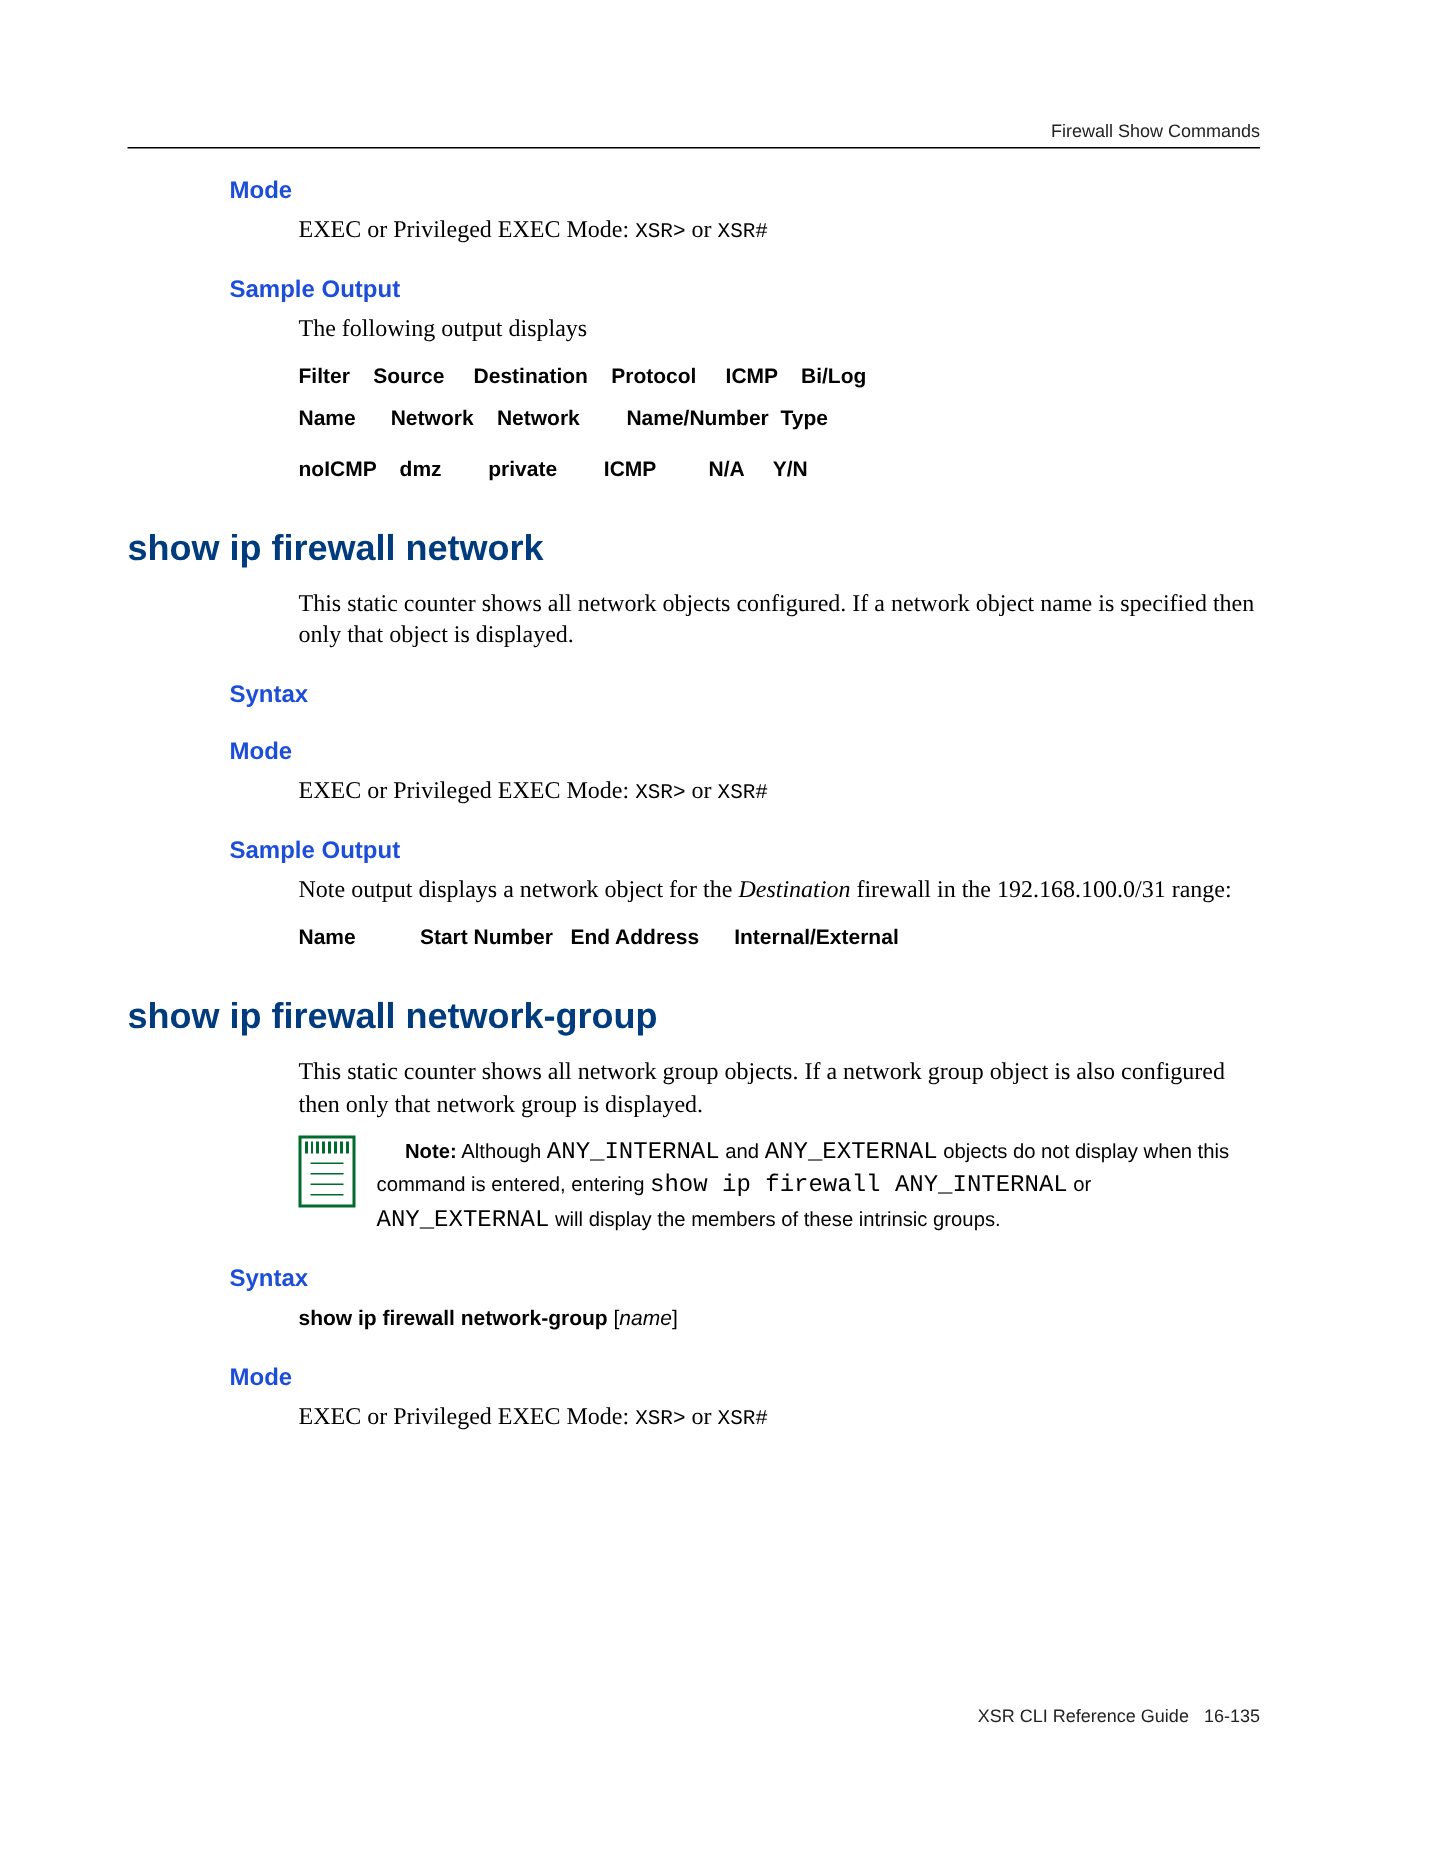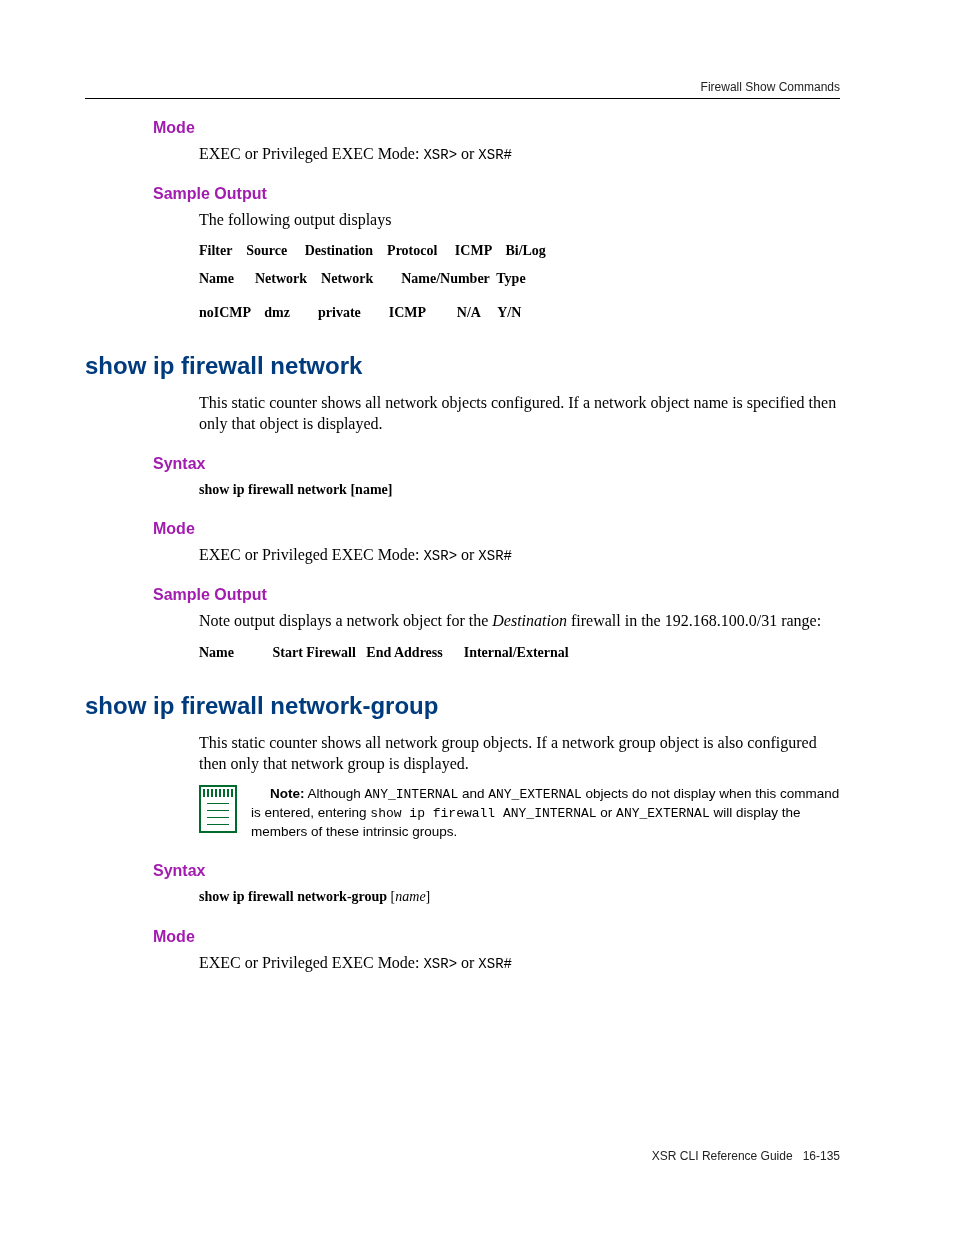--- a/index.html
+++ b/index.html
@@ -22,21 +22,21 @@
     font-size: 12px;
     color: #222;
     padding-bottom: 4px;
     border-bottom: 1px solid #000;
     margin-left: 0;
     margin-bottom: 12px;
   }
   .h2-blue {
     font-family: Helvetica, Arial, sans-serif;
     font-weight: bold;
-    color: #a21caf;
+    color: #1d4ed8;
     font-size: 16px;
     margin: 20px 0 6px 68px;
   }
   .h1-blue {
     font-family: Helvetica, Arial, sans-serif;
     font-weight: bold;
     color: #003b7d;
     font-size: 24px;
     margin: 28px 0 12px 0;
   }
@@ -45,21 +45,21 @@
     margin: 2px 0 10px 114px;
     line-height: 1.35;
     font-family: "Book Antiqua", Palatino, "Times New Roman", serif;
   }
   .mono, .mono-inline {
     font-family: "Courier New", Courier, monospace;
     font-weight: normal;
     font-size: 14px;
   }
   .mono-block {
-    font-family: Liberation Serif, serif;
+    font-family: Liberation Sans, sans-serif;
     font-weight: bold;
     font-size: 14px;
     white-space: pre;
     margin: 2px 0 6px 114px;
     line-height: 1.55;
   }
   .mono-italic { font-style: italic; }
   .note-row {
     display: flex;
     align-items: flex-start;
@@ -85,24 +85,24 @@
     display: flex; flex-direction: column; justify-content: space-between;
   }
   .note-icon .lines span { height: 1px; background: #006b2d; display:block; }
   .note-body {
     font-family: Helvetica, Arial, sans-serif;
     font-size: 13.5px;
     line-height: 1.4;
     color: #000;
   }
   .note-body b { font-weight: bold; padding-left: 19px; }
-  .note-body .mono-inline { font-size: 13px; }
+  .note-body .mono-inline { font-size: 16px; }
   .footer {
     position: absolute;
-    bottom: 72px;
+    bottom: 84px;
     left: 85px;
     right: 70px;
     text-align: right;
     font-family: Helvetica, Arial, sans-serif;
     font-size: 12px;
     color: #222;
   }
   .i { font-style: italic; }
 </style>
 </head>
@@ -120,32 +120,31 @@
   <div class="h2-blue">Sample Output</div>
   <div class="body-text">The following output displays</div>
   <div class="mono-block">Filter    Source     Destination    Protocol     ICMP    Bi/Log</div>
   <div class="mono-block">Name      Network    Network        Name/Number  Type</div>
   <div class="mono-block" style="margin-top:12px">noICMP    dmz        private        ICMP         N/A     Y/N</div>
 
   <div class="h1-blue">show ip firewall network</div>
   <div class="body-text">This static counter shows all network objects configured. If a network object name is specified then only that object is displayed.</div>
 
   <div class="h2-blue">Syntax</div>
-  <div class="mono-block"><span>show ip firewall network</span><span> [</span><span>name</span><span>]</span></div>
 
   <div class="h2-blue">Mode</div>
   <div class="body-text">
     <span>EXEC or Privileged EXEC Mode: </span><span class="mono-inline">XSR&gt;</span><span> or </span><span class="mono-inline">XSR#</span>
   </div>
 
   <div class="h2-blue">Sample Output</div>
   <div class="body-text">
     <span>Note output displays a network object for the </span><span class="i">Destination</span><span> firewall in the 192.168.100.0/31 range:</span>
   </div>
-  <div class="mono-block">Name           Start Firewall   End Address      Internal/External</div>
+  <div class="mono-block">Name           Start Number   End Address      Internal/External</div>
 
   <div class="h1-blue">show ip firewall network-group</div>
   <div class="body-text">This static counter shows all network group objects. If a network group object is also configured then only that network group is displayed.</div>
 
   <div class="note-row">
     <div class="note-icon">
       <div class="lines">
           <span></span>
           <span></span>
           <span></span>

